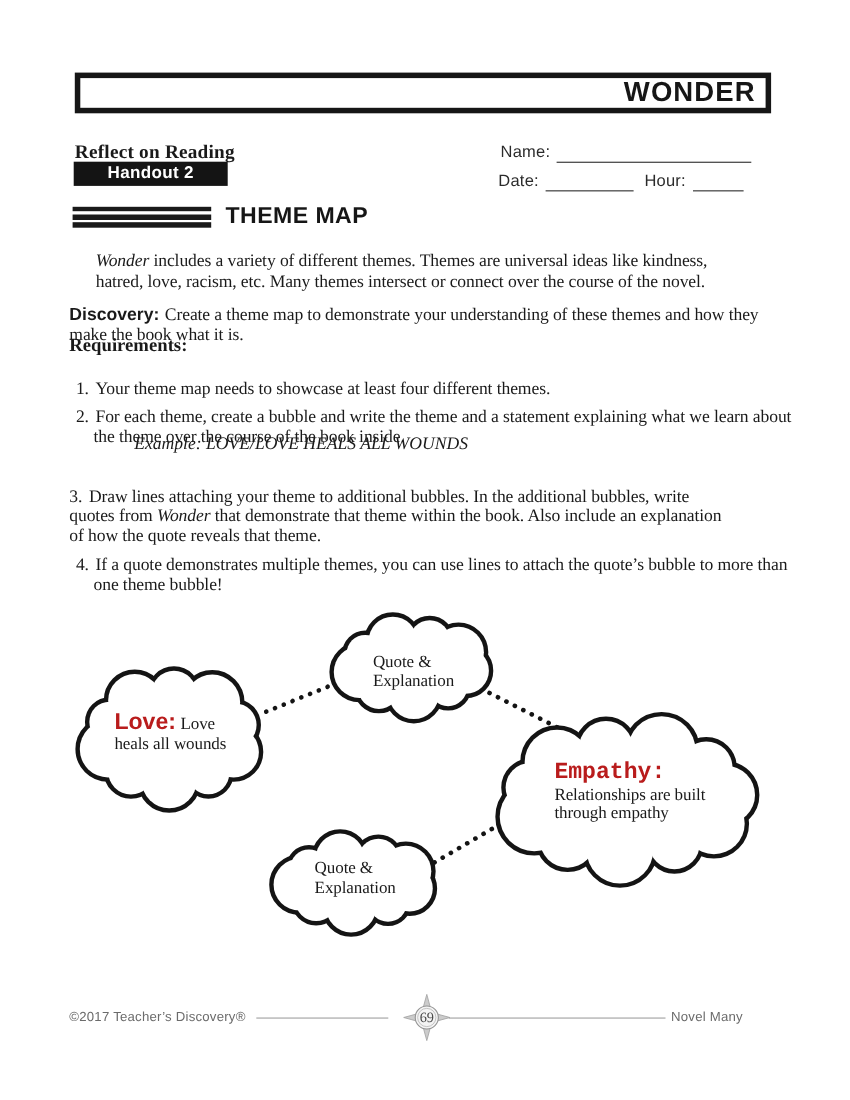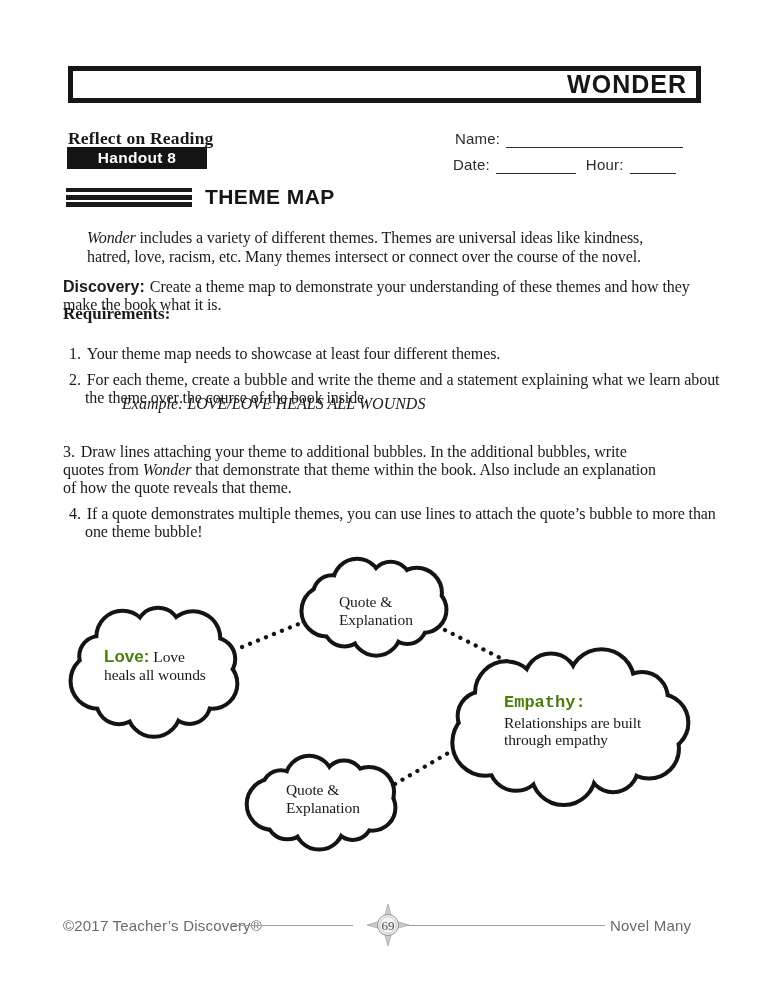--- a/index.html
+++ b/index.html
@@ -46,48 +46,48 @@
   .item1{left:63px;top:329px;width:640px;}
   .item2{left:63px;top:355px;width:637px;}
   .example-line{position:absolute;left:122px;top:395px;font-style:italic;font-size:16px;}
   .item3{left:63px;top:427px;width:600px;}
   .item4{left:63px;top:489px;width:648px;}
 
   
   .diagram-svg{position:absolute;left:0;top:0;width:773px;height:1000px;}
   .cloud-label{position:absolute;font-size:15.5px;line-height:17.5px;letter-spacing:-0.1px;z-index:5;}
   .cloud-bold{font-family:"Liberation Sans","DejaVu Sans",sans-serif;font-weight:bold;
-       font-size:17px;letter-spacing:0;margin-right:4px;color:#4d7c0f;}
+       font-size:21px;letter-spacing:0;margin-right:4px;color:#b91c1c;}
   .label-love{left:104px;top:648px;width:114px;}
   .label-quote-top{left:339px;top:593px;width:92px;}
   .label-empathy{left:504px;top:694px;width:146px;}
   .label-empathy .cloud-bold{display:block;margin-bottom:2px;font-family:Liberation Mono, monospace;}
   .label-quote-bottom{left:286px;top:781px;width:92px;}
 
   
   .footer-text{position:absolute;top:917px;font-family:"Liberation Sans","DejaVu Sans",sans-serif;
-       font-size:15px;color:#6b6b6b;letter-spacing:.2px;}
+       font-size:12px;color:#6b6b6b;letter-spacing:.2px;}
   .copyright{left:63px;}
   .brand{left:610px;}
   .footer-line{position:absolute;top:925px;border-top:1px solid #a0a0a0;height:0;}
   .fl-left{left:233px;width:120px;}
   .fl-right{left:408px;width:197px;}
   .ornament{position:absolute;left:366px;top:903px;width:44px;height:44px;}
 </style>
 </head>
 <body>
 
 <div class="page">
 
   <div class="title-banner">
     <span class="title-text">WONDER</span>
   </div>
 
   <div class="section-heading">Reflect on Reading</div>
-  <div class="handout-badge">Handout 8</div>
+  <div class="handout-badge">Handout 2</div>
 
   <div class="field-row date-row">
     <span class="lbl">Date:</span>
     <span class="fill-line" style="width:80px;margin-left:6px;"></span>
     <span class="lbl" style="margin-left:10px;">Hour:</span>
     <span class="fill-line" style="width:46px;margin-left:6px;"></span>
   </div>
   <div class="field-row name-row">
     <span class="lbl">Name:</span>
     <span class="fill-line"></span>

